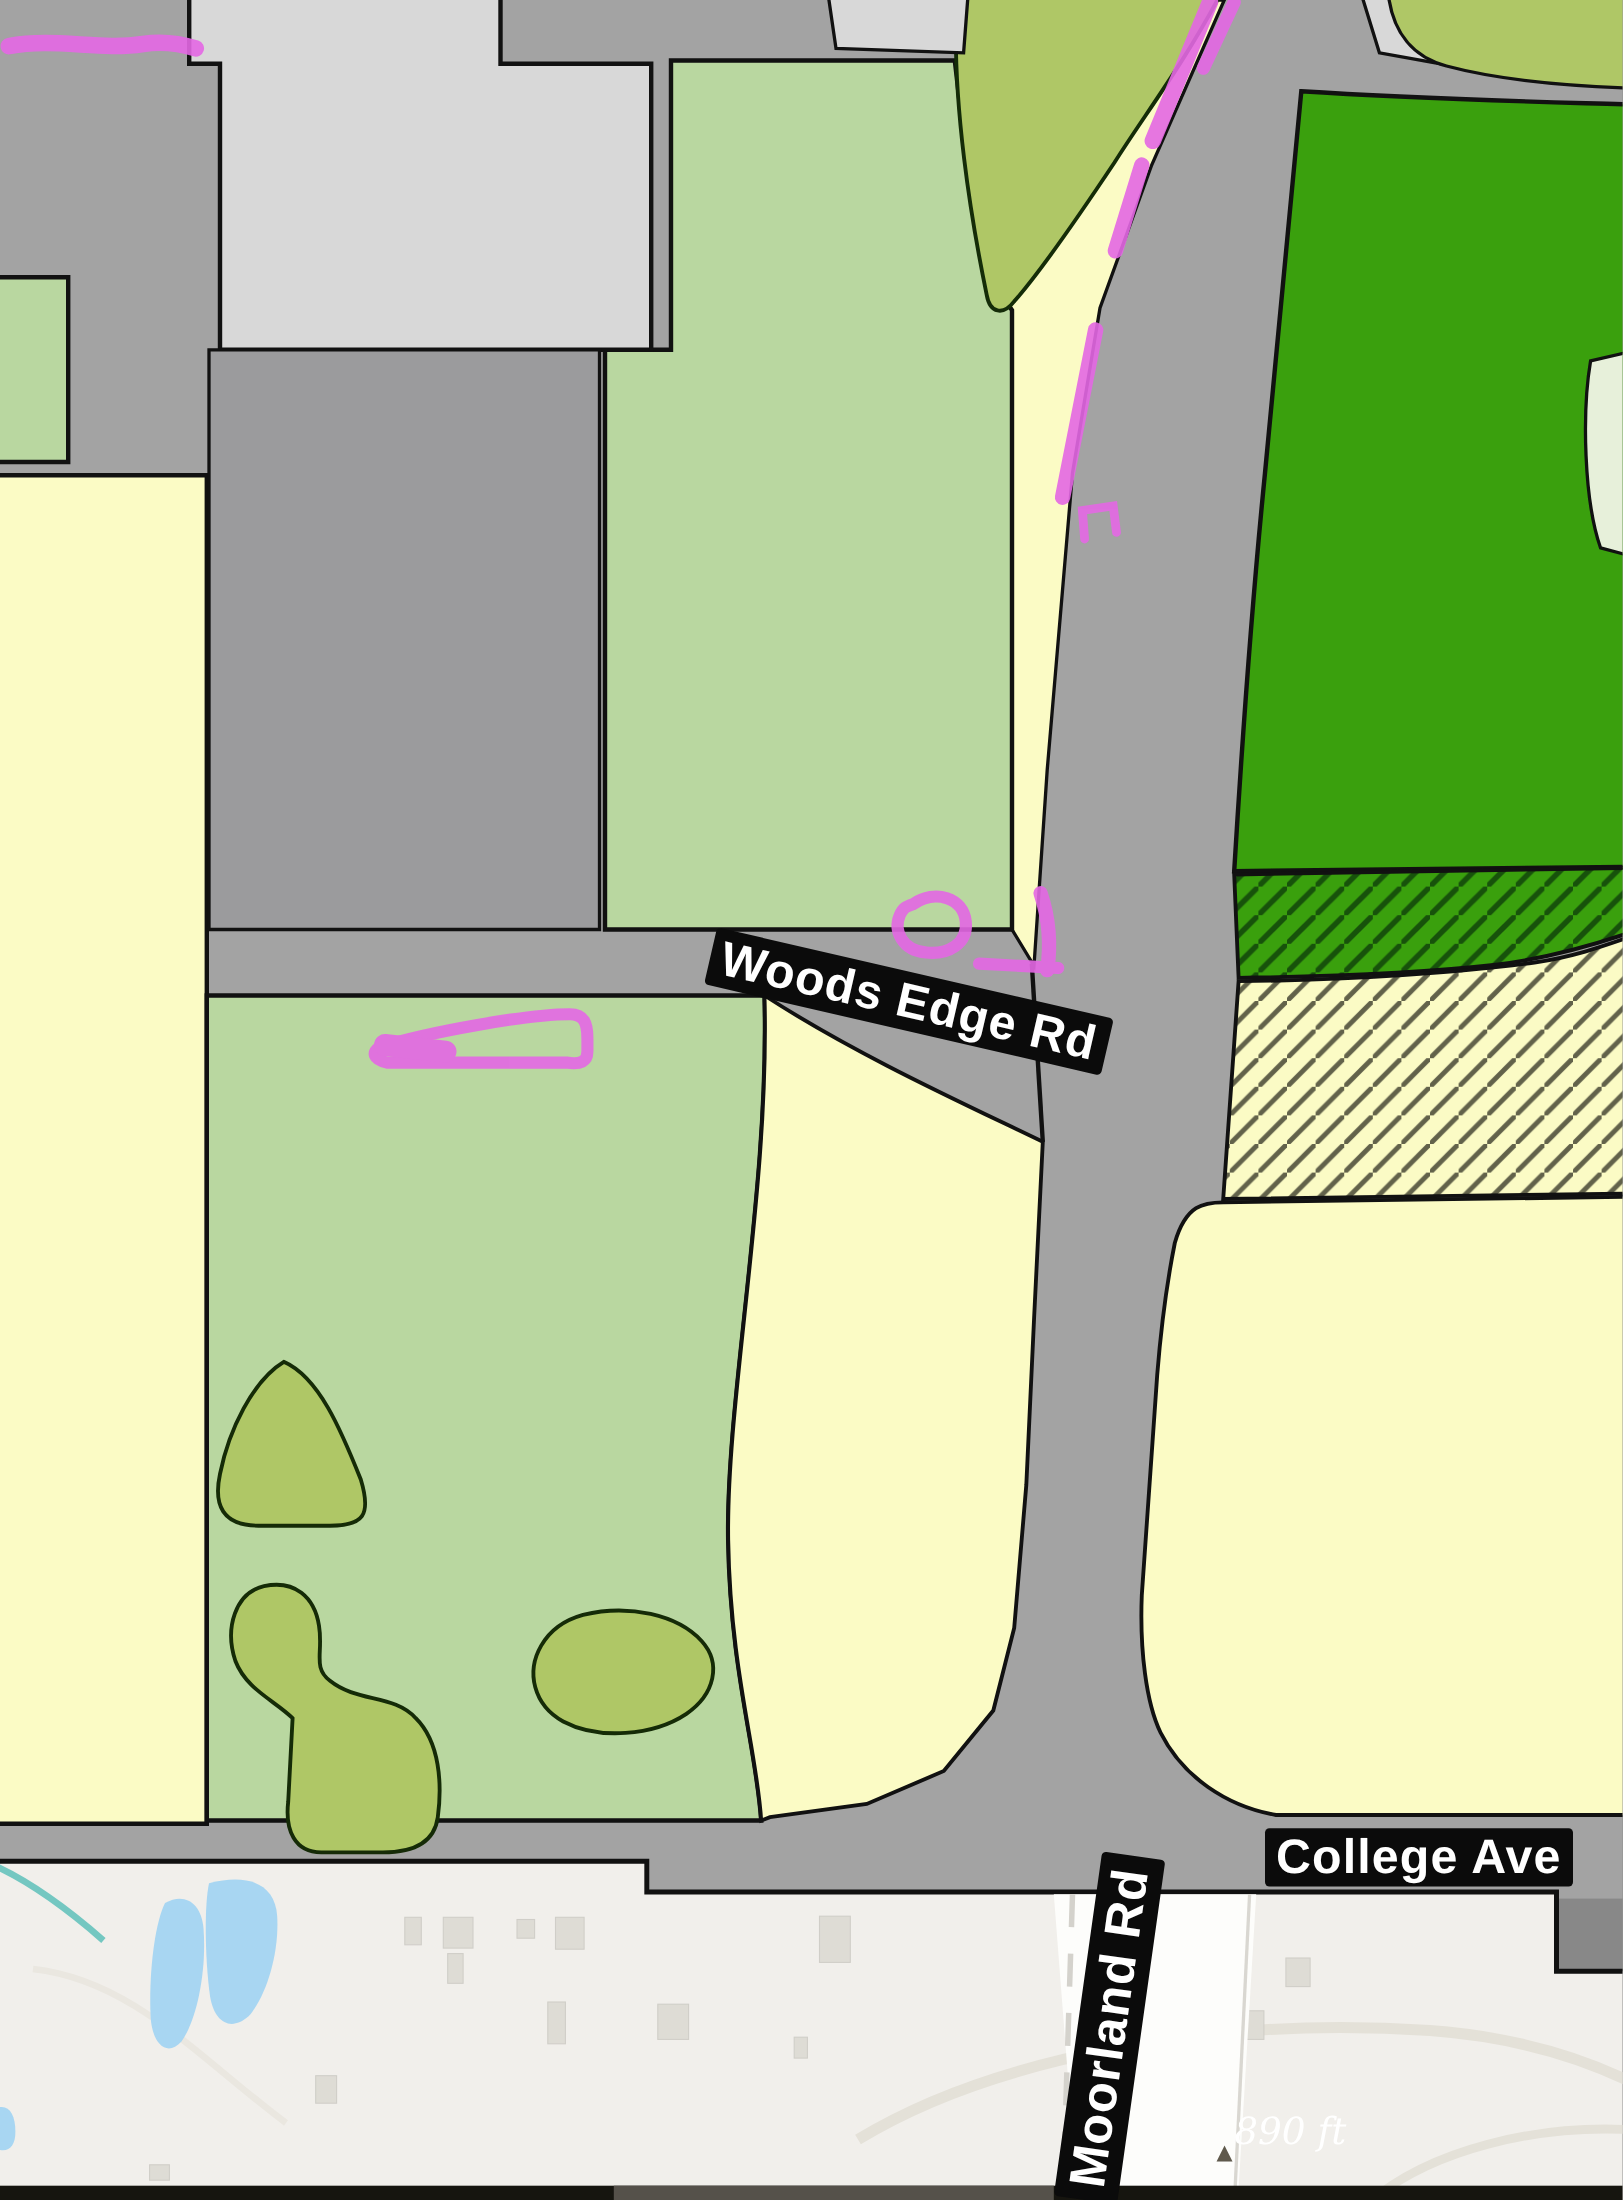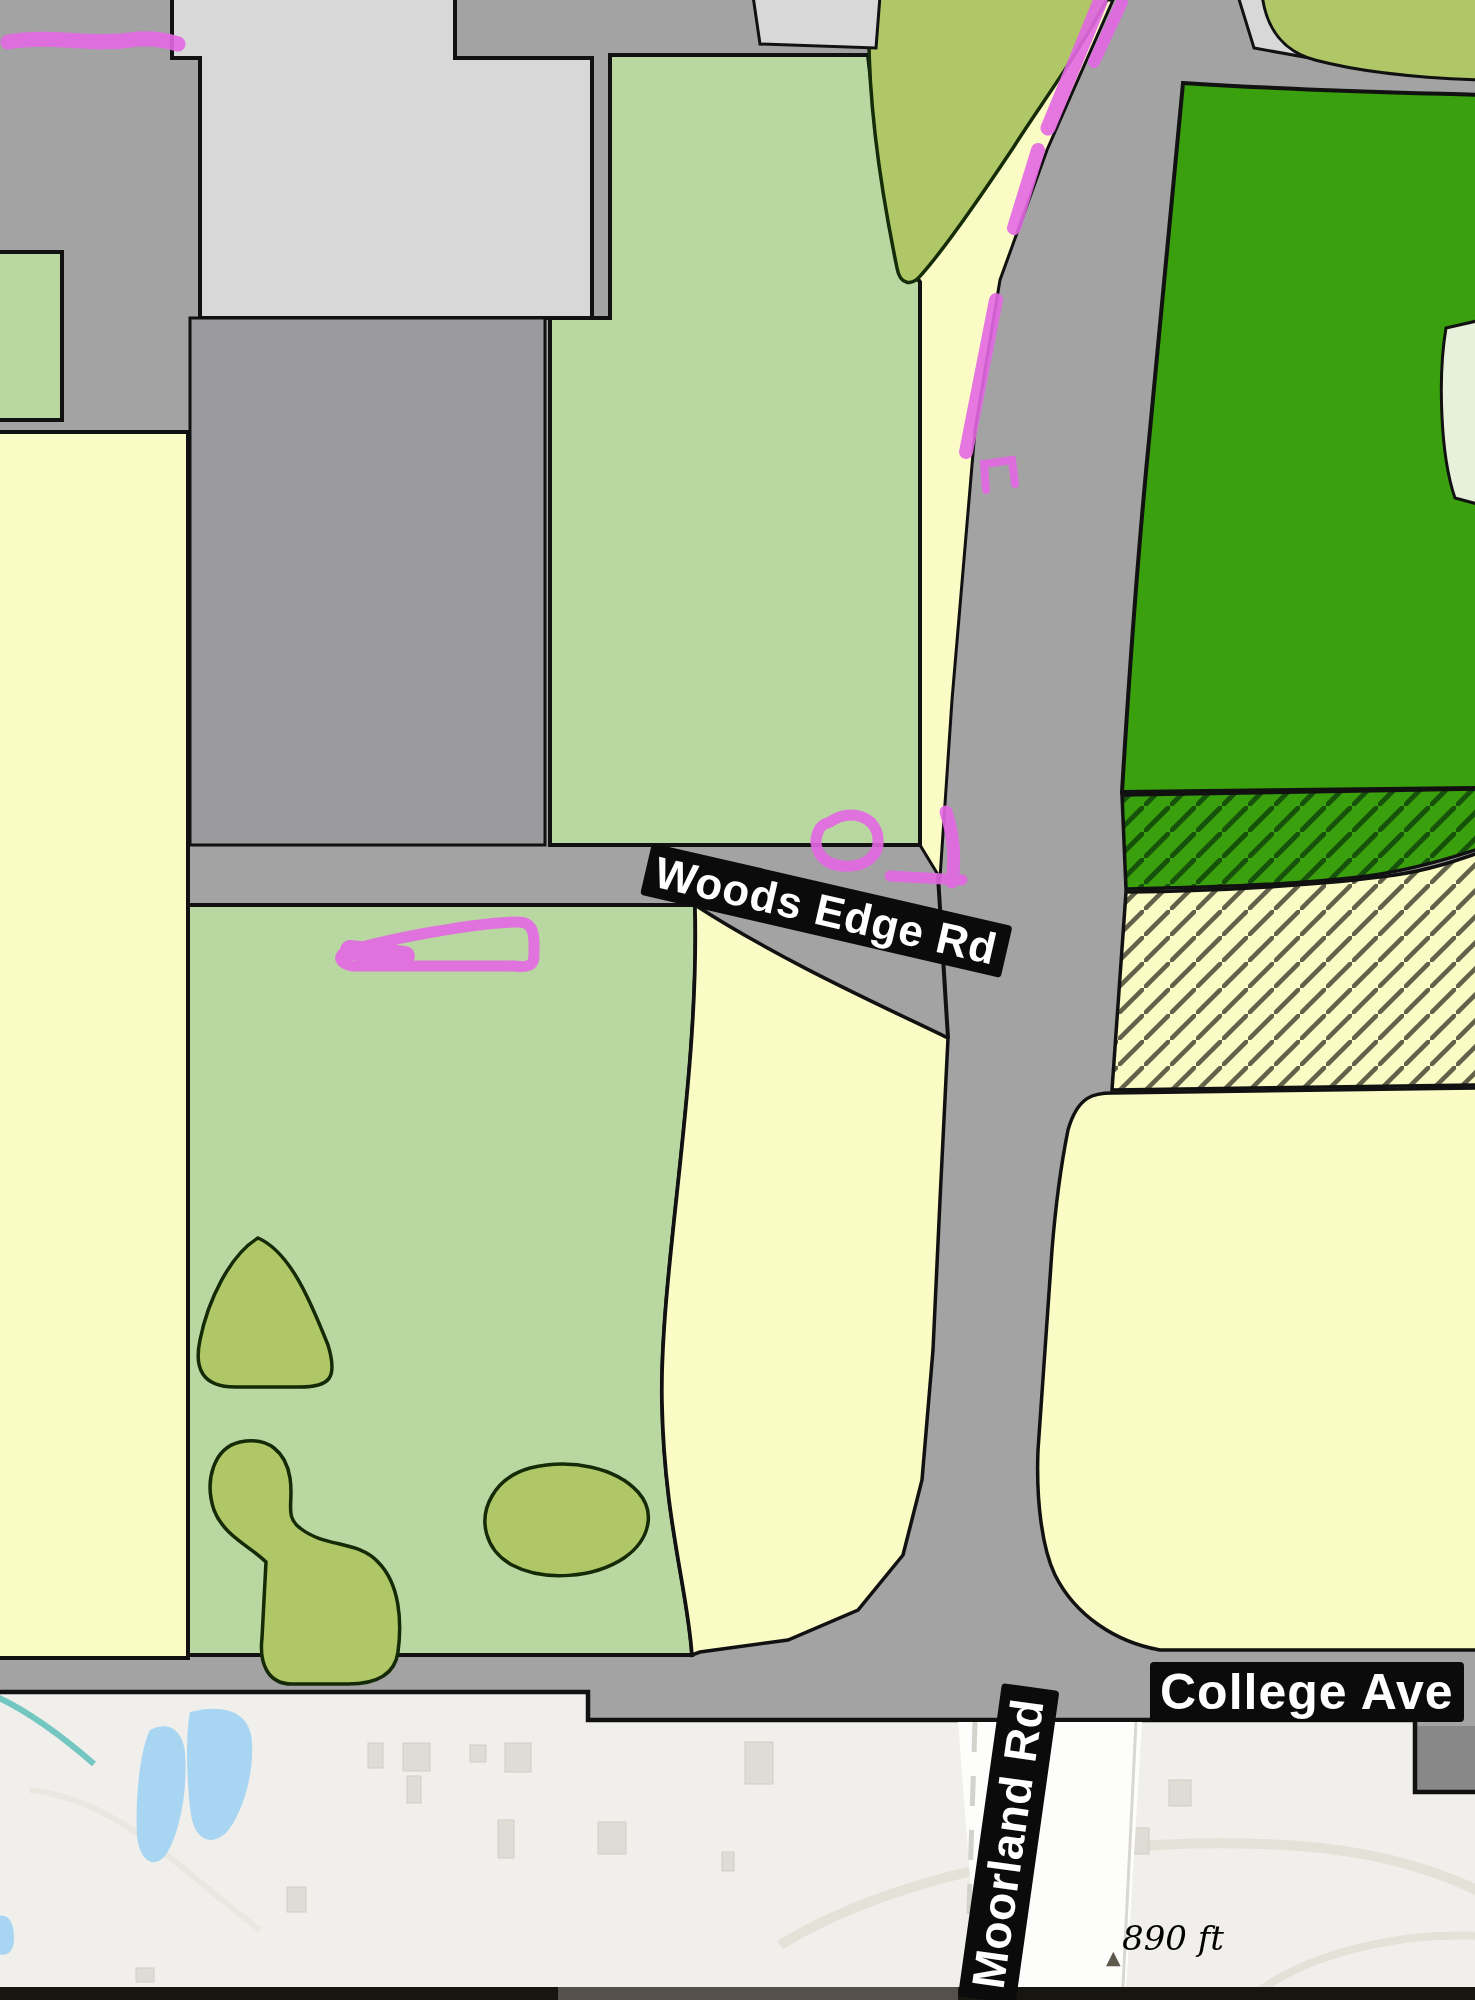--- a/index.html
+++ b/index.html
@@ -4,25 +4,25 @@
 <style>
   html,body{margin:0;padding:0;background:#888;}
   #stage{position:relative;width:1475px;height:2000px;overflow:hidden;
          font-family:"Liberation Sans", sans-serif;}
   #mapsvg{position:absolute;left:0;top:0;}
   .maplabel{position:absolute;background:#0b0b0b;color:#fff;font-weight:bold;
             white-space:nowrap;line-height:1.12;padding:2px 10px;border-radius:4px;
             letter-spacing:1px;}
   #lbl-woods{left:652px;top:843px;font-size:44px;transform:rotate(13deg);
              transform-origin:0 0;}
-  #lbl-college{left:1150px;top:1662px;font-size:50px;}
+  #lbl-college{left:1150px;top:1662px;font-size:44px;}
   #lbl-moorland{left:958px;top:1996px;font-size:46px;transform:rotate(-82deg);
                 transform-origin:0 0;padding:3px 12px;}
   #scale-note{position:absolute;left:1122px;top:1918px;font-size:34px;
-              font-style:italic;font-family:"DejaVu Serif", serif;color:#000000;}
+              font-style:italic;font-family:"DejaVu Serif", serif;color:#ffffff;}
   #summit{position:absolute;left:1106px;top:1946px;font-size:19px;color:#5f594c;
           font-style:normal;font-family:"DejaVu Sans", sans-serif;}
 </style>
 </head>
 <body>
 
 <div id="stage">
   <svg id="mapsvg" width="1475" height="2000" viewBox="0 0 1475 2000">
     <defs>
       <pattern id="hg" width="26" height="26" patternUnits="userSpaceOnUse">

